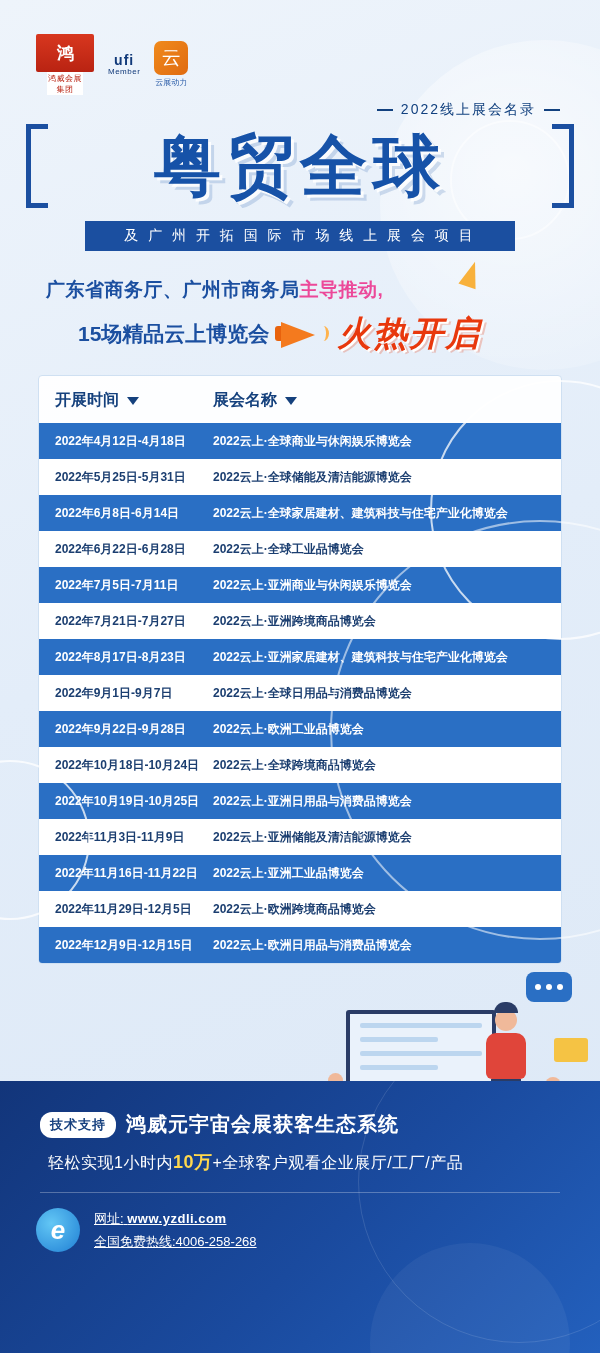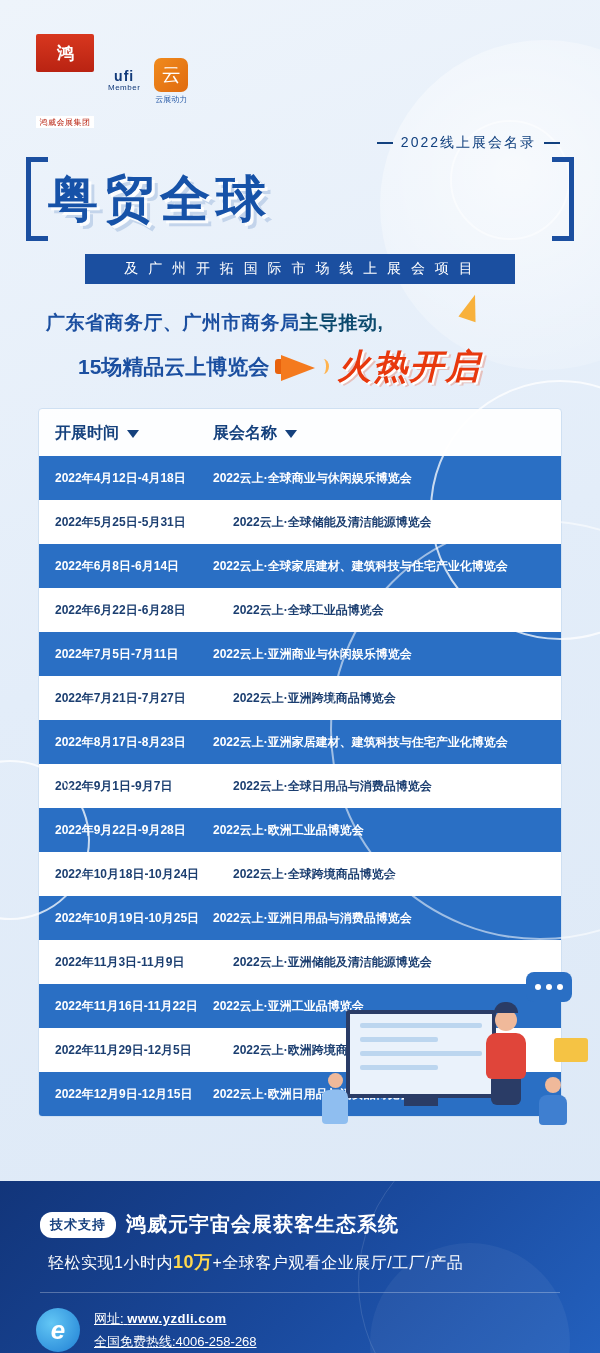--- a/index.html
+++ b/index.html
@@ -33,22 +33,22 @@
   .logo-hw {
     width: 58px; height: 38px; background: linear-gradient(#d8371f, #b92312);
     border-radius: 2px; display: flex; align-items: center; justify-content: center;
     position: relative;
   }
   .logo-hw .bull {
     color: #fff; font-size: 17px; font-weight: bold; line-height: 1;
     letter-spacing: -1px;
   }
   .logo-hw-cap {
-    width: 58px; background: #fff; color: #b92312;
-    font-size: 8px; text-align: center; letter-spacing: .5px; padding: 1px 0 0; margin-top: 44px;
+    width: 36px; background: #fff; color: #b92312;
+    font-size: 8px; text-align: center; letter-spacing: .5px; padding: 1px 0 0;
   }
   .logo-ufi { text-align: center; line-height: 1.05; }
   .logo-ufi .name { font-size: 14px; font-weight: bold; color: #123a7a; letter-spacing: 1px; }
   .logo-ufi .sub { font-size: 8px; color: #123a7a; letter-spacing: .5px; }
   .logo-yz { display: flex; flex-direction: column; align-items: center; }
   .logo-yz .sym {
     width: 34px; height: 34px; border-radius: 7px;
     background: linear-gradient(135deg, #f08a1c, #e06b10);
     color: #fff; font-size: 19px; display: flex; align-items: center; justify-content: center;
   }
@@ -62,36 +62,36 @@
   .kicker .dash { width: 16px; height: 2px; background: #12417f; display: inline-block; }
 
   .title-wrap { position: relative; margin-top: 4px; padding: 0 26px; }
   .bracket-row { display: flex; align-items: center; justify-content: center; }
   .bracket {
     width: 22px; height: 84px; border: 5px solid #1b4fa0;
   }
   .bracket.l { border-right: none; }
   .bracket.r { border-left: none; }
   .main-title {
-    flex: 1; text-align: left;
+    flex: 1; text-align: center;
     font-family: "DejaVu Sans", "Liberation Sans", sans-serif;
-    font-size: 50px; font-weight: bold; color: #1652a8;
+    font-size: 67px; font-weight: bold; color: #1652a8;
     letter-spacing: 6px; line-height: 86px;
     text-shadow: 3px 3px 0 rgba(255,255,255,0.9), 6px 6px 0 rgba(22,82,168,0.18);
   }
   .subtitle-bar {
     margin: 12px auto 0; width: 430px; height: 30px;
     background: #1b4fa0; color: #fff; font-size: 14px; letter-spacing: 3px;
     display: flex; align-items: center; justify-content: center;
   }
 
   
   .promo { margin-top: 26px; padding: 0 46px; position: relative; }
   .promo-l1 { font-size: 19px; font-weight: bold; color: #1b4fa0; letter-spacing: .5px; }
-  .promo-l1 .blk { color: #0c4a6e; }
+  .promo-l1 .blk { color: #ec4899; }
   .promo-l2 { margin-top: 8px; font-size: 21px; font-weight: bold; color: #1b4fa0; display: flex; align-items: center; margin-left: 32px; }
   .horn {
     margin-left: 6px; width: 60px; height: 40px; position: relative; display: inline-block;
   }
   .horn .cone {
     position: absolute; left: 6px; top: 8px; width: 0; height: 0;
     border-top: 13px solid transparent; border-bottom: 13px solid transparent;
     border-left: 34px solid #f47a1e;
   }
   .horn .cap {
@@ -122,23 +122,23 @@
   .th {
     font-size: 16px; font-weight: bold; color: #15417d;
     display: flex; align-items: center; gap: 8px;
   }
   .th.time { width: 170px; padding-left: 16px; }
   .th.name { flex: 1; padding-left: 4px; }
   .caret {
     width: 0; height: 0; border-left: 6px solid transparent;
     border-right: 6px solid transparent; border-top: 8px solid #15417d;
   }
-  .row { display: flex; align-items: center; height: 44px; font-size: 12px; }
+  .row { display: flex; align-items: center; height: 36px; font-size: 12px; }
   .row.a { background: #2a6fc4; color: #fff; }
-  .row.b { background: #ffffff; color: #16355f; gap: 20px; }
+  .row.b { background: #ffffff; color: #16355f; }
   .row .c-time { width: 170px; padding-left: 16px; font-weight: bold; }
   .row .c-name { flex: 1; padding-left: 4px; padding-right: 10px; font-weight: bold; }
   .row.b .c-time, .row.b .c-name { font-weight: bold; color: #1b3e70; }
 
   
   .illus { position: absolute; right: 22px; bottom: 216px; width: 250px; height: 165px; pointer-events: none; }
   .il-screen {
     position: absolute; left: 18px; top: 38px; width: 150px; height: 88px;
     background: #eaf2fb; border: 4px solid #2a3c66; border-radius: 3px;
   }
@@ -165,21 +165,21 @@
   .il-small .h2 { width: 16px; height: 16px; border-radius: 50%; background: #f0b99a; margin: 0 auto; }
   .il-small .b2 { width: 28px; height: 30px; background: #3f7fd0; border-radius: 8px 8px 4px 4px; margin: 2px auto 0; }
   .il-left {
     position: absolute; left: -8px; bottom: 2px; width: 30px; height: 62px;
   }
   .il-left .h3 { width: 15px; height: 15px; border-radius: 50%; background: #f0b99a; margin: 0 auto; }
   .il-left .b3 { width: 26px; height: 34px; background: #8fbef0; border-radius: 7px 7px 4px 4px; margin: 2px auto 0; }
 
   
   .footer {
-    position: absolute; left: 0; right: 0; bottom: 0; height: 172px;
+    position: absolute; left: 0; right: 0; bottom: 0; height: 272px;
     background: linear-gradient(135deg, #12357a 0%, #1a4a9e 55%, #2360bd 100%);
     color: #fff; overflow: hidden;
   }
   .footer:before {
     content: ""; position: absolute; width: 320px; height: 320px; border-radius: 50%;
     border: 1px solid rgba(255,255,255,0.12); right: -80px; top: -60px;
   }
   .footer:after {
     content: ""; position: absolute; width: 200px; height: 200px; border-radius: 50%;
     background: rgba(255,255,255,0.05); right: 30px; bottom: -90px;

